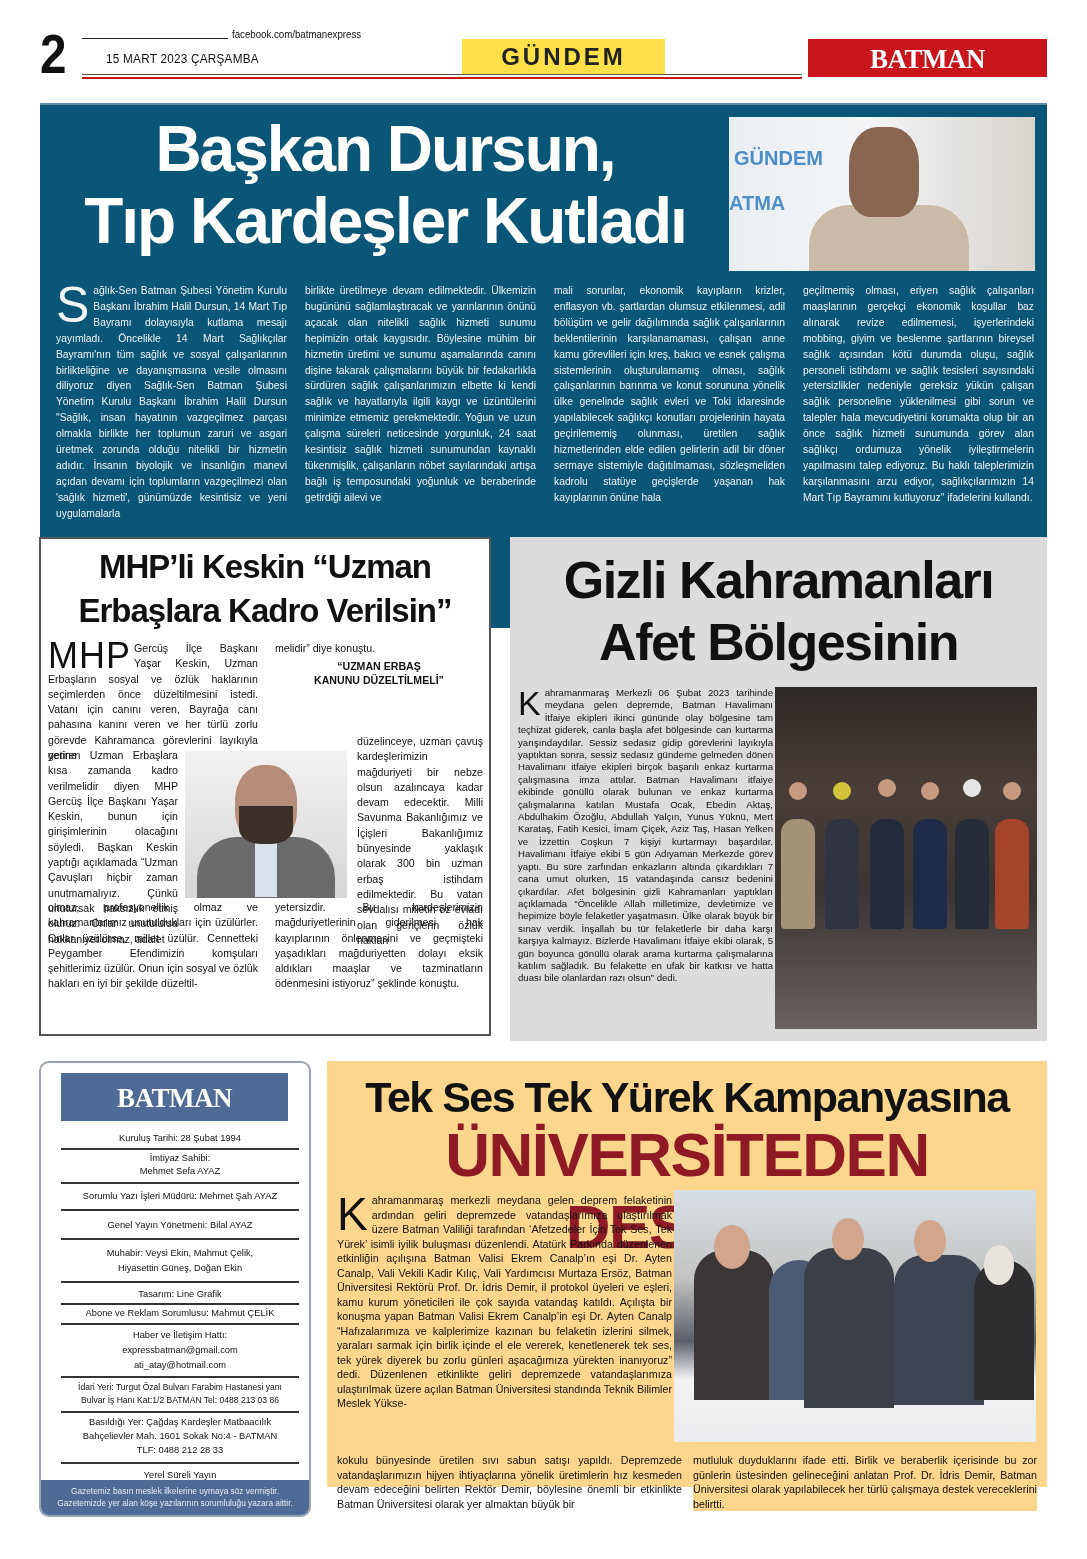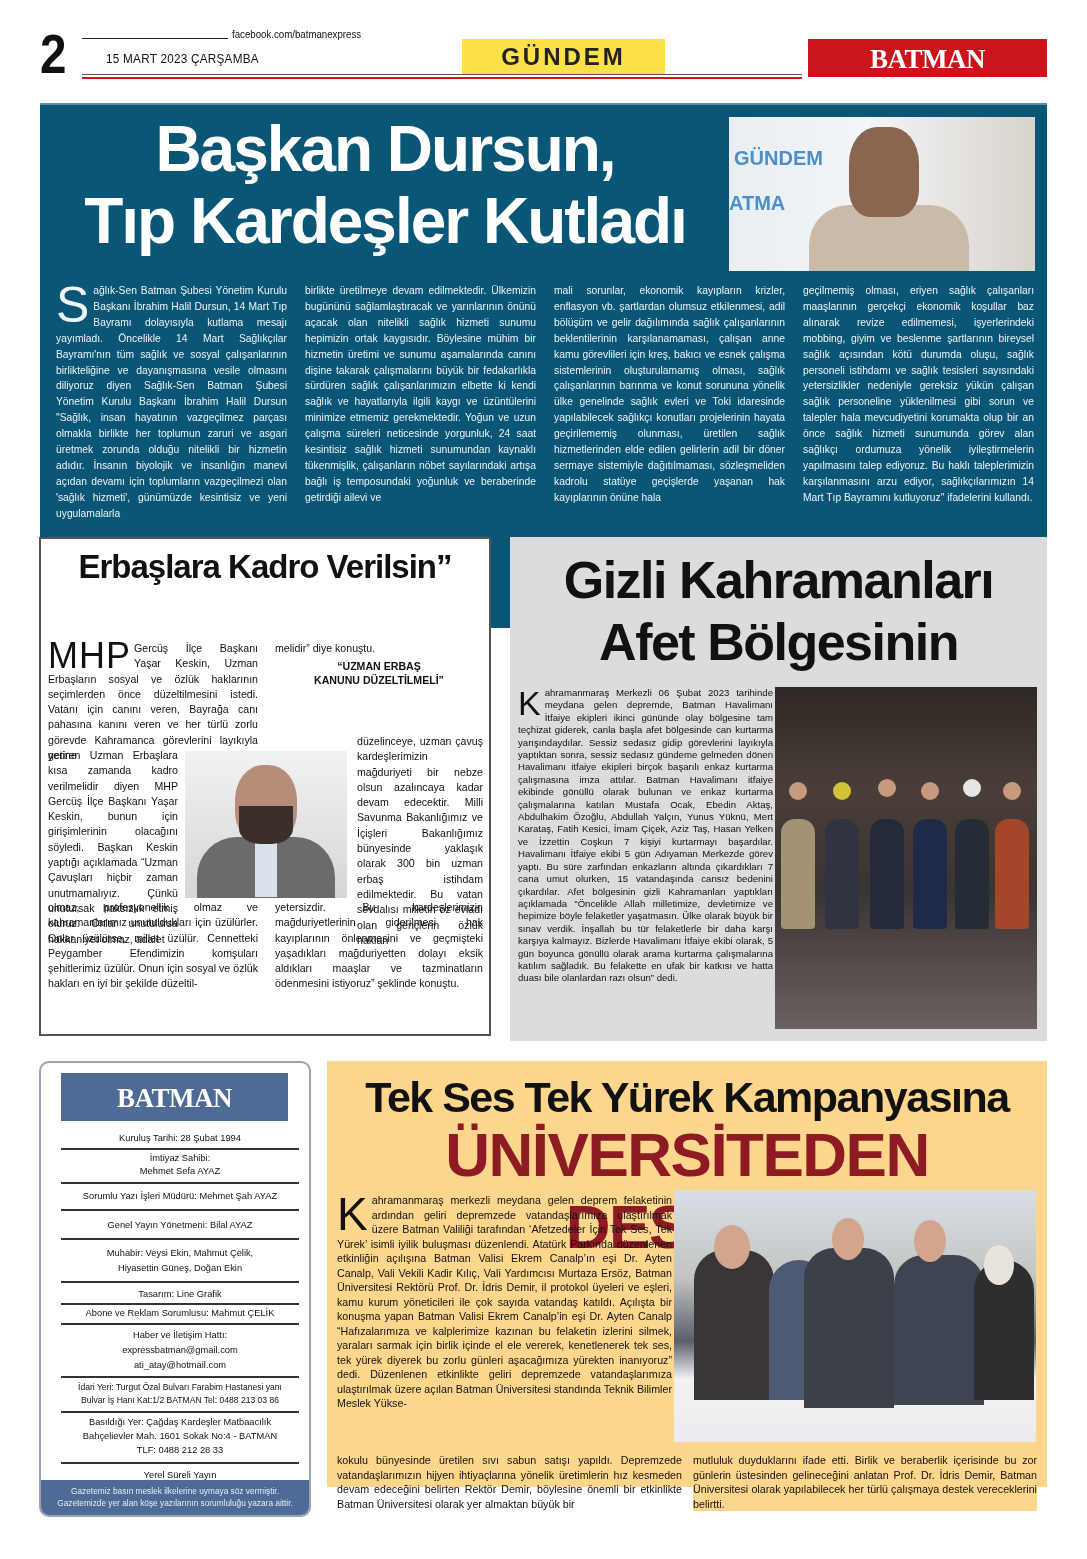--- a/index.html
+++ b/index.html
@@ -93,20 +93,21 @@
   <div class="a1-cols">
     <div class="a1-col"><span class="dropcap">S</span><span>ağlık-Sen Batman Şubesi Yönetim Kurulu Başkanı İbrahim Halil Dursun, 14 Mart Tıp Bayramı dolayısıyla kutlama mesajı yayımladı. Öncelikle 14 Mart Sağlıkçılar Bayramı'nın tüm sağlık ve sosyal çalışanlarının birlikteliğine ve dayanışmasına vesile olmasını diliyoruz diyen Sağlık-Sen Batman Şubesi Yönetim Kurulu Başkanı İbrahim Halil Dursun "Sağlık, insan hayatının vazgeçilmez parçası olmakla birlikte her toplumun zaruri ve asgari üretmek zorunda olduğu nitelikli bir hizmetin adıdır. İnsanın biyolojik ve insanlığın manevi açıdan devamı için toplumların vazgeçilmezi olan 'sağlık hizmeti', günümüzde kesintisiz ve yeni uygulamalarla</span></div>
     <div class="a1-col">birlikte üretilmeye devam edilmektedir. Ülkemizin bugününü sağlamlaştıracak ve yarınlarının önünü açacak olan nitelikli sağlık hizmeti sunumu hepimizin ortak kaygısıdır. Böylesine mühim bir hizmetin üretimi ve sunumu aşamalarında canını dişine takarak çalışmalarını büyük bir fedakarlıkla sürdüren sağlık çalışanlarımızın elbette ki kendi sağlık ve hayatlarıyla ilgili kaygı ve üzüntülerini minimize etmemiz gerekmektedir. Yoğun ve uzun çalışma süreleri neticesinde yorgunluk, 24 saat kesintisiz sağlık hizmeti sunumundan kaynaklı tükenmişlik, çalışanların nöbet sayılarındaki artışa bağlı iş temposundaki yoğunluk ve beraberinde getirdiği ailevi ve</div>
     <div class="a1-col">mali sorunlar, ekonomik kayıpların krizler, enflasyon vb. şartlardan olumsuz etkilenmesi, adil bölüşüm ve gelir dağılımında sağlık çalışanlarının beklentilerinin karşılanamaması, çalışan anne kamu görevlileri için kreş, bakıcı ve esnek çalışma sistemlerinin oluşturulamamış olması, sağlık çalışanlarının barınma ve konut sorununa yönelik ülke genelinde sağlık evleri ve Toki idaresinde yapılabilecek sağlıkçı konutları projelerinin hayata geçirilememiş olunması, üretilen sağlık hizmetlerinden elde edilen gelirlerin adil bir döner sermaye sistemiyle dağıtılmaması, sözleşmeliden kadrolu statüye geçişlerde yaşanan hak kayıplarının önüne hala</div>
     <div class="a1-col">geçilmemiş olması, eriyen sağlık çalışanları maaşlarının gerçekçi ekonomik koşullar baz alınarak revize edilmemesi, işyerlerindeki mobbing, giyim ve beslenme şartlarının bireysel sağlık açısından kötü durumda oluşu, sağlık personeli istihdamı ve sağlık tesisleri sayısındaki yetersizlikler nedeniyle gereksiz yükün çalışan sağlık personeline yüklenilmesi gibi sorun ve talepler hala mevcudiyetini korumakta olup bir an önce sağlık hizmeti sunumunda görev alan sağlıkçı ordumuza yönelik iyileştirmelerin yapılmasını talep ediyoruz. Bu haklı taleplerimizin karşılanmasını arzu ediyor, sağlıkçılarımızın 14 Mart Tıp Bayramını kutluyoruz" ifadelerini kullandı.</div>
   </div>
 </div>
 
 <div class="abs" id="a2">
   <div id="a2-title">
+    <div>MHP’li Keskin “Uzman</div>
     <div>Erbaşlara Kadro Verilsin”</div>
   </div>
   <div class="a2-text" id="a2-left-mid">getiren Uzman Erbaşlara kısa zamanda kadro verilmelidir diyen MHP Gercüş İlçe Başkanı Yaşar Keskin, bunun için girişimlerinin olacağını söyledi. Başkan Keskin yaptığı açıklamada “Uzman Çavuşları hiçbir zaman unutmamalıyız. Çünkü unutursak haksızlık etmiş oluruz. Onlar unutulursa hakkaniyet olmaz, adalet</div>
   <div class="a2-text" id="a2-left-top"><span class="mhp-cap">MHP</span><span>Gercüş İlçe Başkanı Yaşar Keskin, Uzman Erbaşların sosyal ve özlük haklarının seçimlerden önce düzeltilmesini istedi. Vatanı için canını veren, Bayrağa canı pahasına kanını veren ve her türlü zorlu görevde Kahramanca görevlerini layıkıyla yerine</span></div>
   <div id="a2-photo">
     <div class="a2-suit"></div>
     <div class="a2-shirt"></div>
     <div class="a2-head"></div>
     <div class="a2-beard"></div>
   </div>

